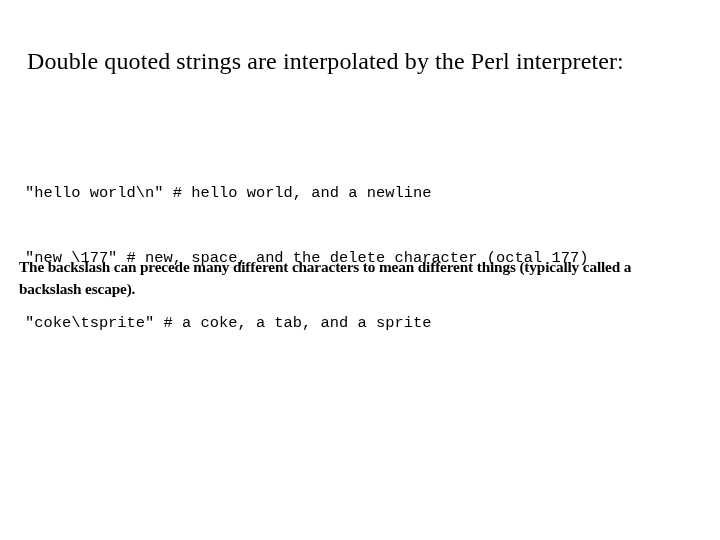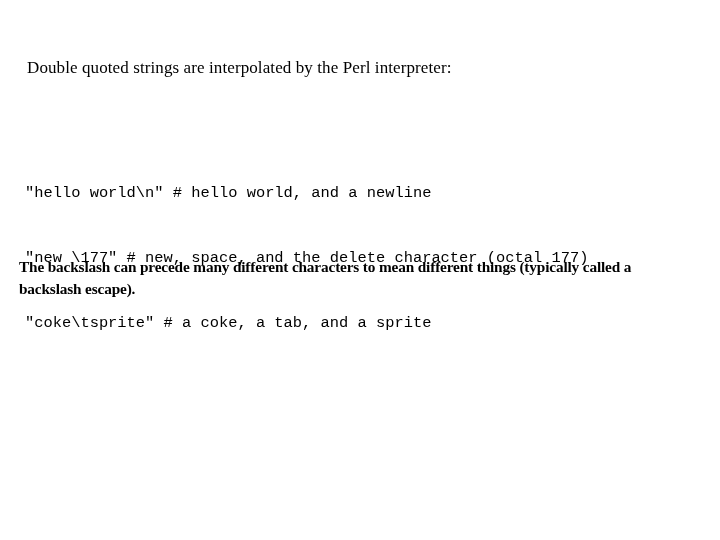--- a/index.html
+++ b/index.html
@@ -19,23 +19,23 @@
     position: relative;
     width: 720px;
     height: 540px;
     background: #ffffff;
   }
 
   
   .heading {
     position: absolute;
     left: 27px;
-    top: 55px;
+    top: 48px;
     font-family: "Liberation Serif", "DejaVu Serif", serif;
-    font-size: 17px;
+    font-size: 24px;
     font-weight: normal;
     line-height: 26px;
     letter-spacing: 0.1px;
     white-space: nowrap;
     color: #000000;
   }
 
   
   .code-block {
     position: absolute;

